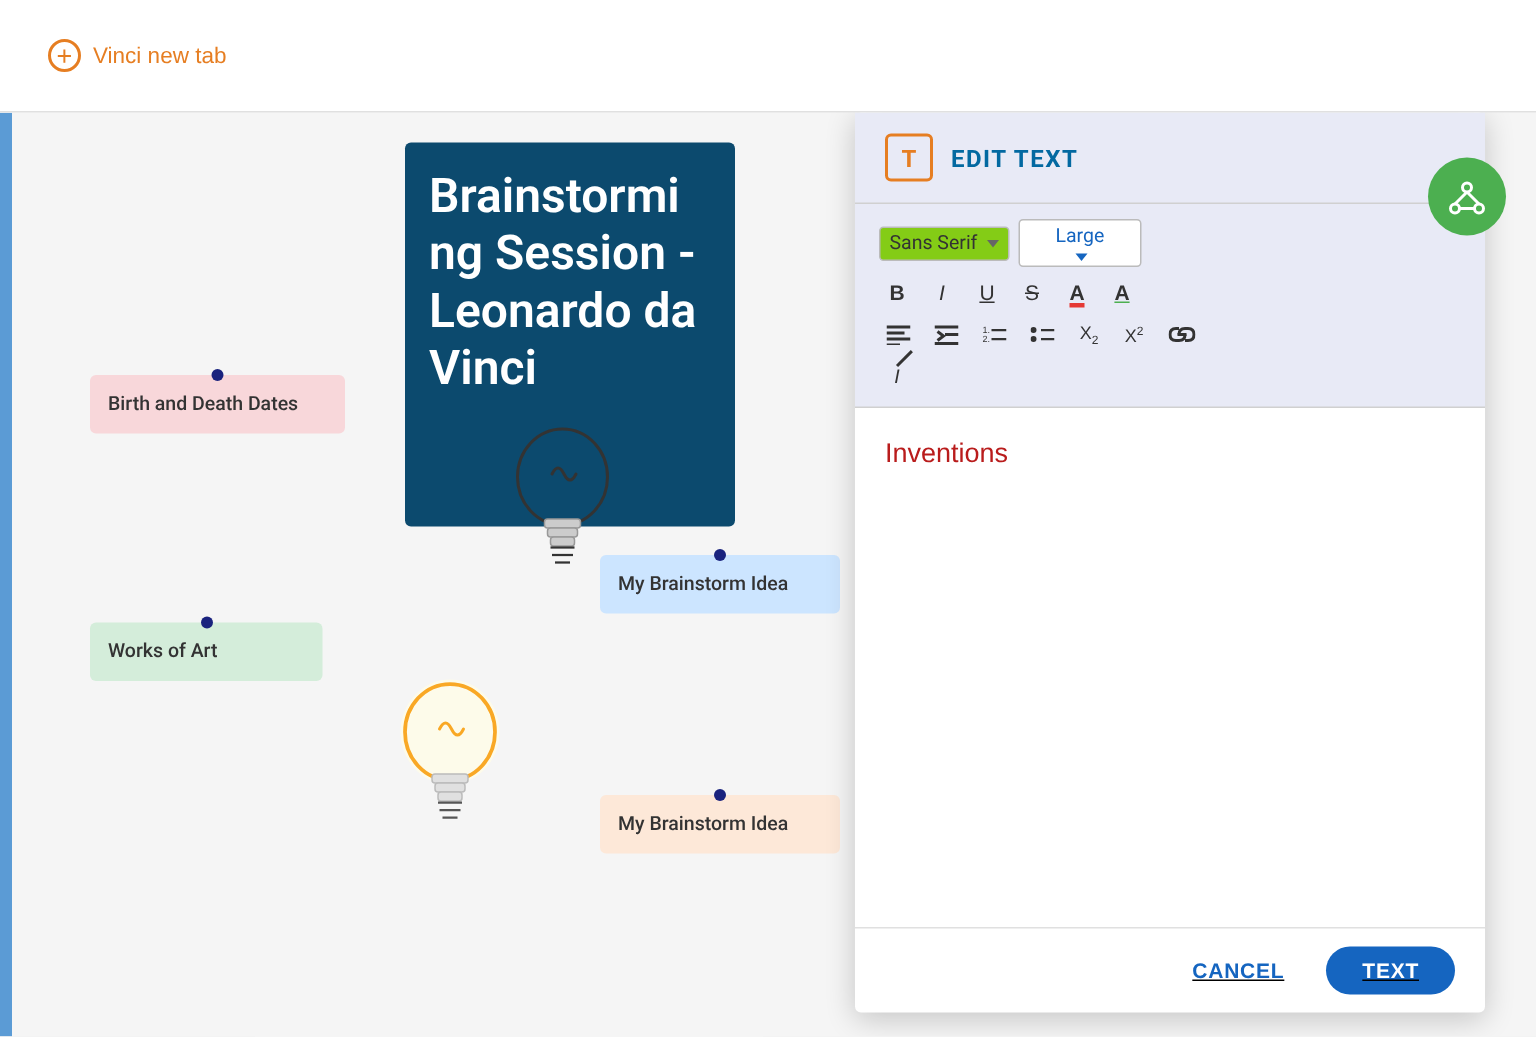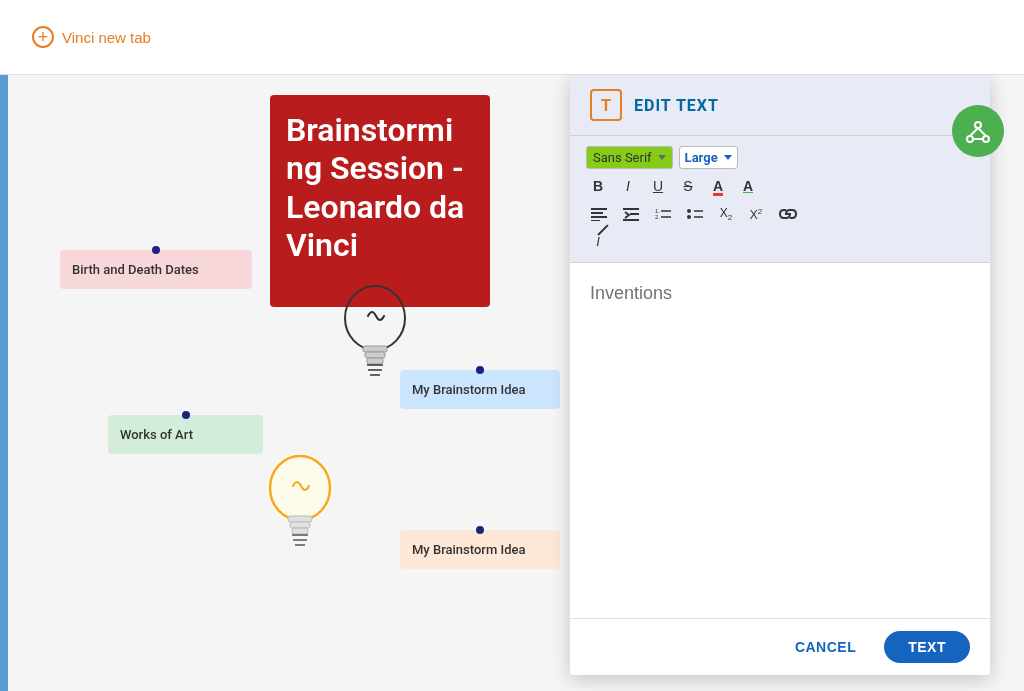--- a/index.html
+++ b/index.html
@@ -74,45 +74,44 @@
     .card {
       position: absolute;
       border-radius: 4px;
       padding: 12px;
       font-size: 13px;
       font-weight: 500;
       color: #333;
     }
 
     .card-blue-large {
-      background: #b91c1c;
+      background: #0c4a6e;
       color: #fff;
       width: 220px;
       font-size: 32px;
       font-weight: 600;
       line-height: 1.2;
       top: 20px;
       left: 270px;
-      height: 212px;
+      height: 256px;
       padding: 16px;
     }
 
     .card-pink {
       background: #f8d7da;
       width: 170px;
       top: 175px;
       left: 60px;
     }
 
     .card-green {
       background: #d4edda;
       width: 150px;
       top: 340px;
       left: 60px;
-      margin-left: 48px;
     }
 
     .card-blue-small {
       background: #cce5ff;
       width: 160px;
       top: 295px;
       left: 400px;
     }
 
     .card-peach {
@@ -210,28 +209,29 @@
       cursor: pointer;
       display: flex;
       align-items: center;
       gap: 4px;
     }
 
     .size-select {
       background: #fff;
       border: 1px solid #bbb;
       border-radius: 3px;
-      padding: 3px 5px;
+      padding: 3px 24px;
       font-size: 13px;
       color: #1565c0;
       cursor: pointer;
       display: flex;
       align-items: center;
       gap: 4px;
-      font-weight: 700;
+      font-weight: 400;
+      flex-direction: column;
     }
 
     .toolbar-btn {
       background: none;
       border: none;
       cursor: pointer;
       padding: 3px 5px;
       font-size: 14px;
       color: #333;
       border-radius: 3px;
@@ -264,37 +264,38 @@
     }
 
     
     .edit-textarea {
       flex: 1;
       padding: 20px;
       border: none;
       outline: none;
       font-size: 18px;
       font-family: Arial, sans-serif;
-      color: #737373;
+      color: #b91c1c;
       resize: none;
     }
 
     .char-count {
       text-align: right;
       padding: 4px 20px 8px;
       font-size: 12px;
       color: #999;
     }
 
     .edit-panel-footer {
       padding: 12px 20px;
       display: flex;
       justify-content: flex-end;
       gap: 12px;
       border-top: 1px solid #e0e0e0;
+      text-decoration: underline;
     }
 
     .btn-cancel {
       background: none;
       border: none;
       color: #1565c0;
       font-size: 14px;
       font-weight: 600;
       cursor: pointer;
       padding: 8px 16px;
@@ -355,21 +356,21 @@
   </button>
 </div>
 
 <div class="canvas">
   <div class="left-strip"></div>
 
   <div class="card card-blue-large">
     <span>Brainstormi ng Session - Leonardo da Vinci</span>
   </div>
 
-  <div class="card card-pink" style="position:absolute; top:175px; left:60px; width:192px;">
+  <div class="card card-pink" style="position:absolute; top:175px; left:60px; width:170px;">
     <div class="card-dot"></div>
     <span>Birth and Death Dates</span>
   </div>
 
   <div class="card card-green" style="position:absolute; top:340px; left:60px; width:155px;">
     <div class="card-dot"></div>
     <span>Works of Art</span>
   </div>
 
   <div class="lightbulb" style="top: 195px; left: 330px;">

